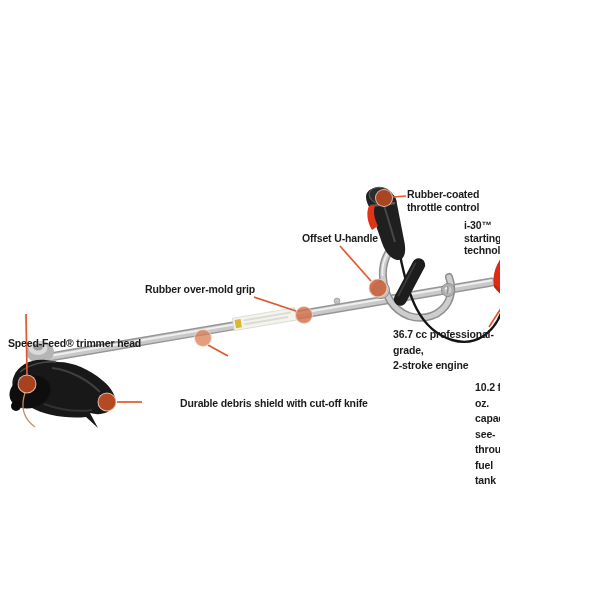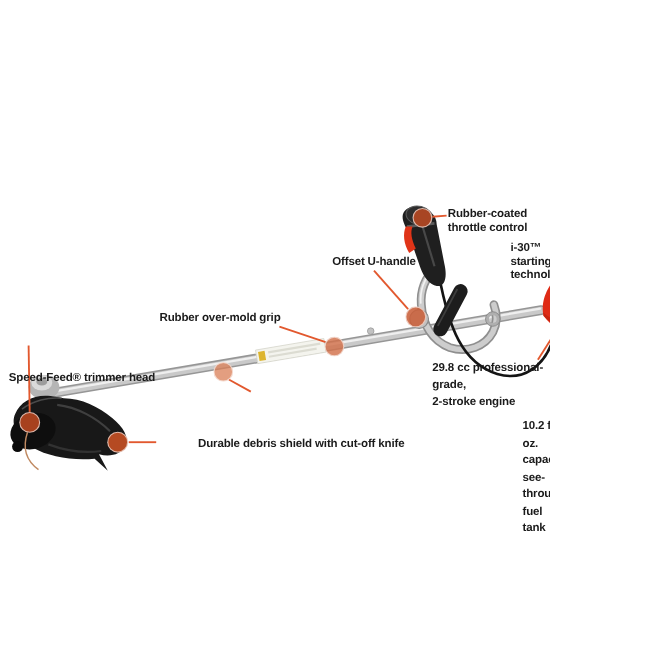--- a/index.html
+++ b/index.html
@@ -147,18 +147,18 @@
   <div class="dot" id="dot-shaft59"></div>
   <div class="dot" id="dot-engine"></div>
   <div class="dot" id="dot-fueltank"></div>
 
   <div class="callout-label" id="label-throttle">Rubber-coated throttle control</div>
   <div class="callout-label" id="label-i30">i-30™ starting technology</div>
   <div class="callout-label" id="label-offset">Offset U-handle</div>
   <div class="callout-label" id="label-grip">Rubber over-mold grip</div>
   <div class="callout-label" id="label-speedfeed">Speed-Feed® trimmer head</div>
   <div class="callout-label" id="label-debris">Durable debris shield with cut-off knife</div>
-  <div class="callout-label multiline" id="label-engine">29.8 cc professional-grade,
+  <div class="callout-label multiline" id="label-engine">36.7 cc professional-grade,
 2-stroke engine</div>
   <div class="callout-label multiline" id="label-fueltank">10.2 fl. oz. capacity
 see-through fuel tank</div>
 
 </div>
 
 </body></html>

